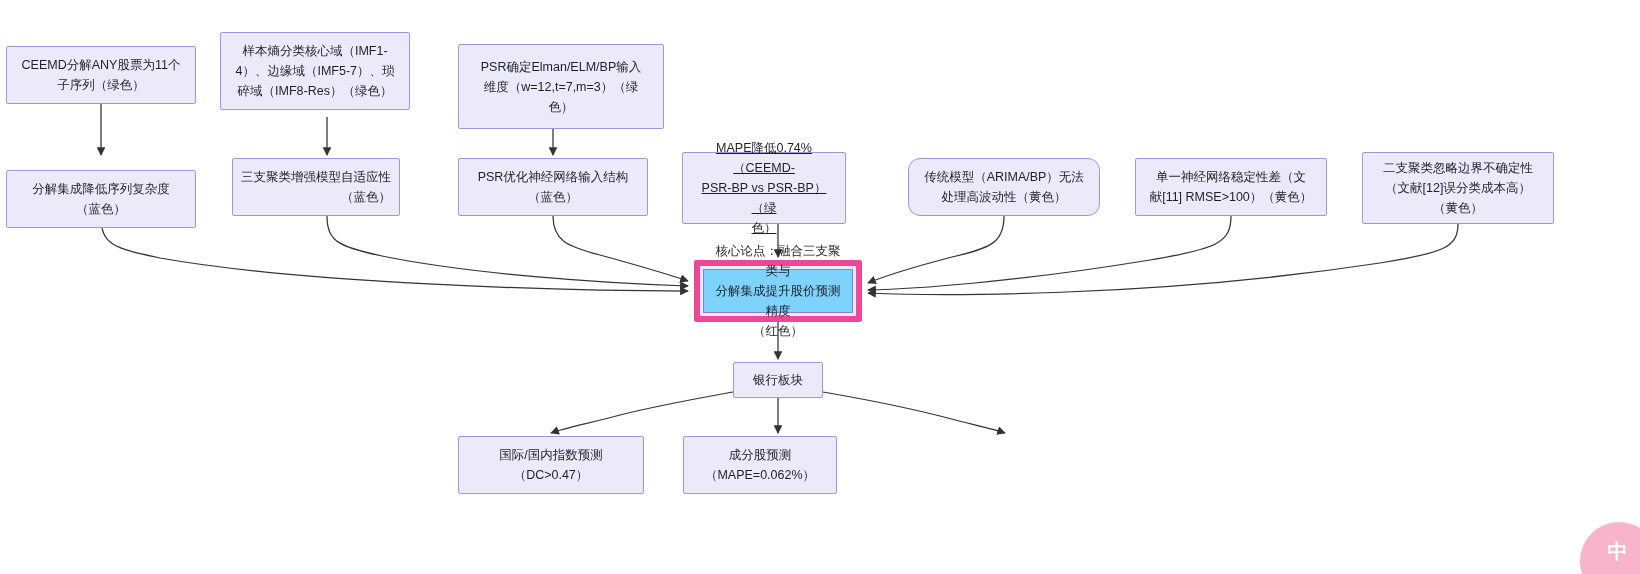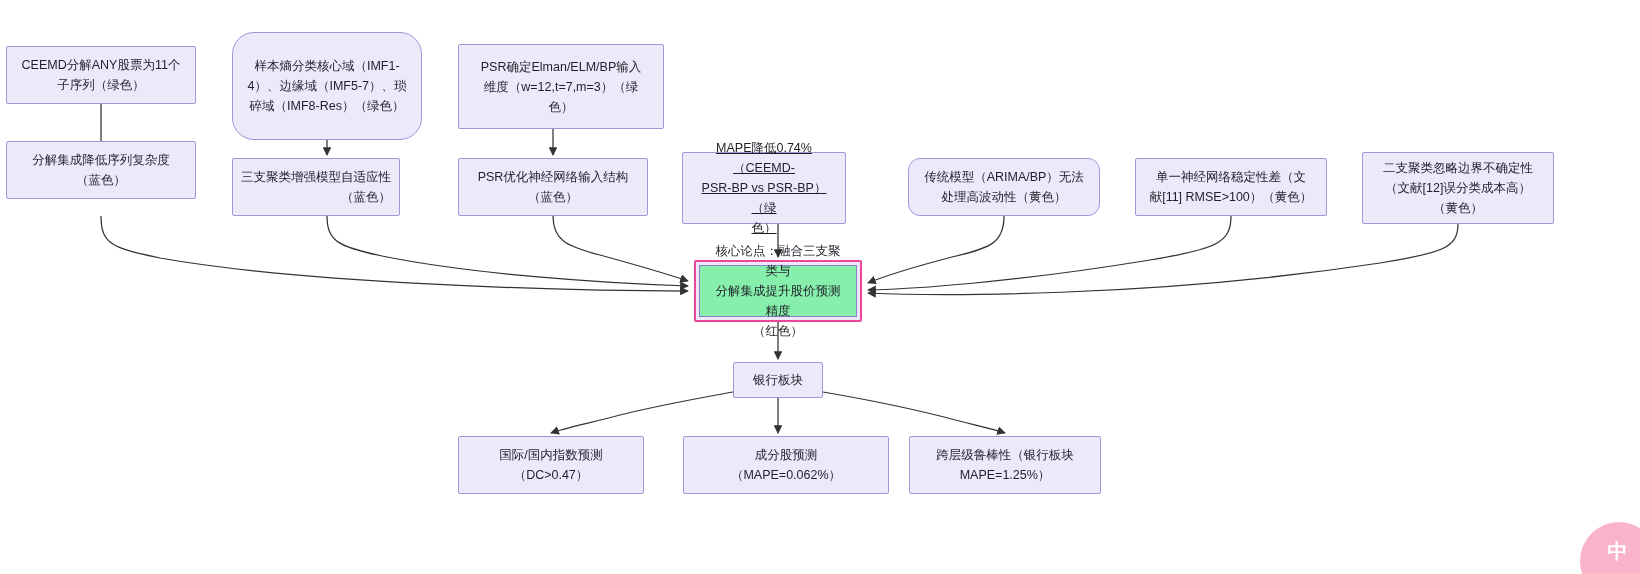--- a/index.html
+++ b/index.html
@@ -36,22 +36,22 @@
     align-items: center;
     justify-content: center;
     text-align: center;
     color: #1f1f27;
     font-size: 12.5px;
     line-height: 20px;
     padding: 3px 8px;
     z-index: 2;
   }
   .node-core {
-    background: #86efac;
-    border: 2px solid #ec4899;
+    background: #7dd3fc;
+    border: 6px solid #ec4899;
     box-shadow: inset 0 0 0 3px #ECEAFA, inset 0 0 0 4px #8C7FD0;
     padding: 3px 14px;
   }
   .node-label {
     display: block;
     white-space: pre-line;
   }
   #watermark {
     position: absolute;
     right: -18px;
@@ -105,33 +105,33 @@
       <path d="M 778 398 L 778 433"></path>
       <path d="M 823 392 C 858 398 900 406 940 416 C 970 424 993 429 1005 433"></path>
     </g>
   </svg>
 
   <div class="node" style="left:6px; top:46px; width:190px; height:58px;">
     <span class="node-label">CEEMD分解ANY股票为11个
 子序列（绿色）</span>
   </div>
 
-  <div class="node" style="left:232px; top:32px; width:190px; height:108px;border-radius:22px;">
+  <div class="node" style="left:220px; top:32px; width:190px; height:78px;">
     <span class="node-label">样本熵分类核心域（IMF1-
 4）、边缘域（IMF5-7）、琐
 碎域（IMF8-Res）（绿色）</span>
   </div>
 
   <div class="node" style="left:458px; top:44px; width:206px; height:85px;">
     <span class="node-label">PSR确定Elman/ELM/BP输入
 维度（w=12,t=7,m=3）（绿
 色）</span>
   </div>
 
-  <div class="node" style="left:6px; top:141px; width:190px; height:58px;">
+  <div class="node" style="left:6px; top:170px; width:190px; height:58px;">
     <span class="node-label">分解集成降低序列复杂度
 （蓝色）</span>
   </div>
 
   <div class="node" style="left:232px; top:158px; width:168px; height:58px;text-align:right;">
     <span class="node-label">三支聚类增强模型自适应性
 （蓝色）</span>
   </div>
 
   <div class="node" style="left:458px; top:158px; width:190px; height:58px;">
@@ -169,27 +169,23 @@
 
   <div class="node" style="left:733px; top:362px; width:90px; height:36px;">
     <span class="node-label">银行板块</span>
   </div>
 
   <div class="node" style="left:458px; top:436px; width:186px; height:58px;">
     <span class="node-label">国际/国内指数预测
 （DC&gt;0.47）</span>
   </div>
 
-  <div class="node" style="left:683px; top:436px; width:206px; height:58px;">
+  <div class="node" style="left:683px; top:436px; width:154px; height:58px;">
     <span class="node-label">成分股预测
 （MAPE=0.062%）</span>
   </div>
 
-  <div class="node" style="left:909px; top:436px; width:192px; height:58px;">
-    <span class="node-label">跨层级鲁棒性（银行板块
-MAPE=1.25%）</span>
-  </div>
 
   <div id="watermark">
     <span class="wm-text">中</span>
   </div>
 
 </div>
 
 </body></html>

